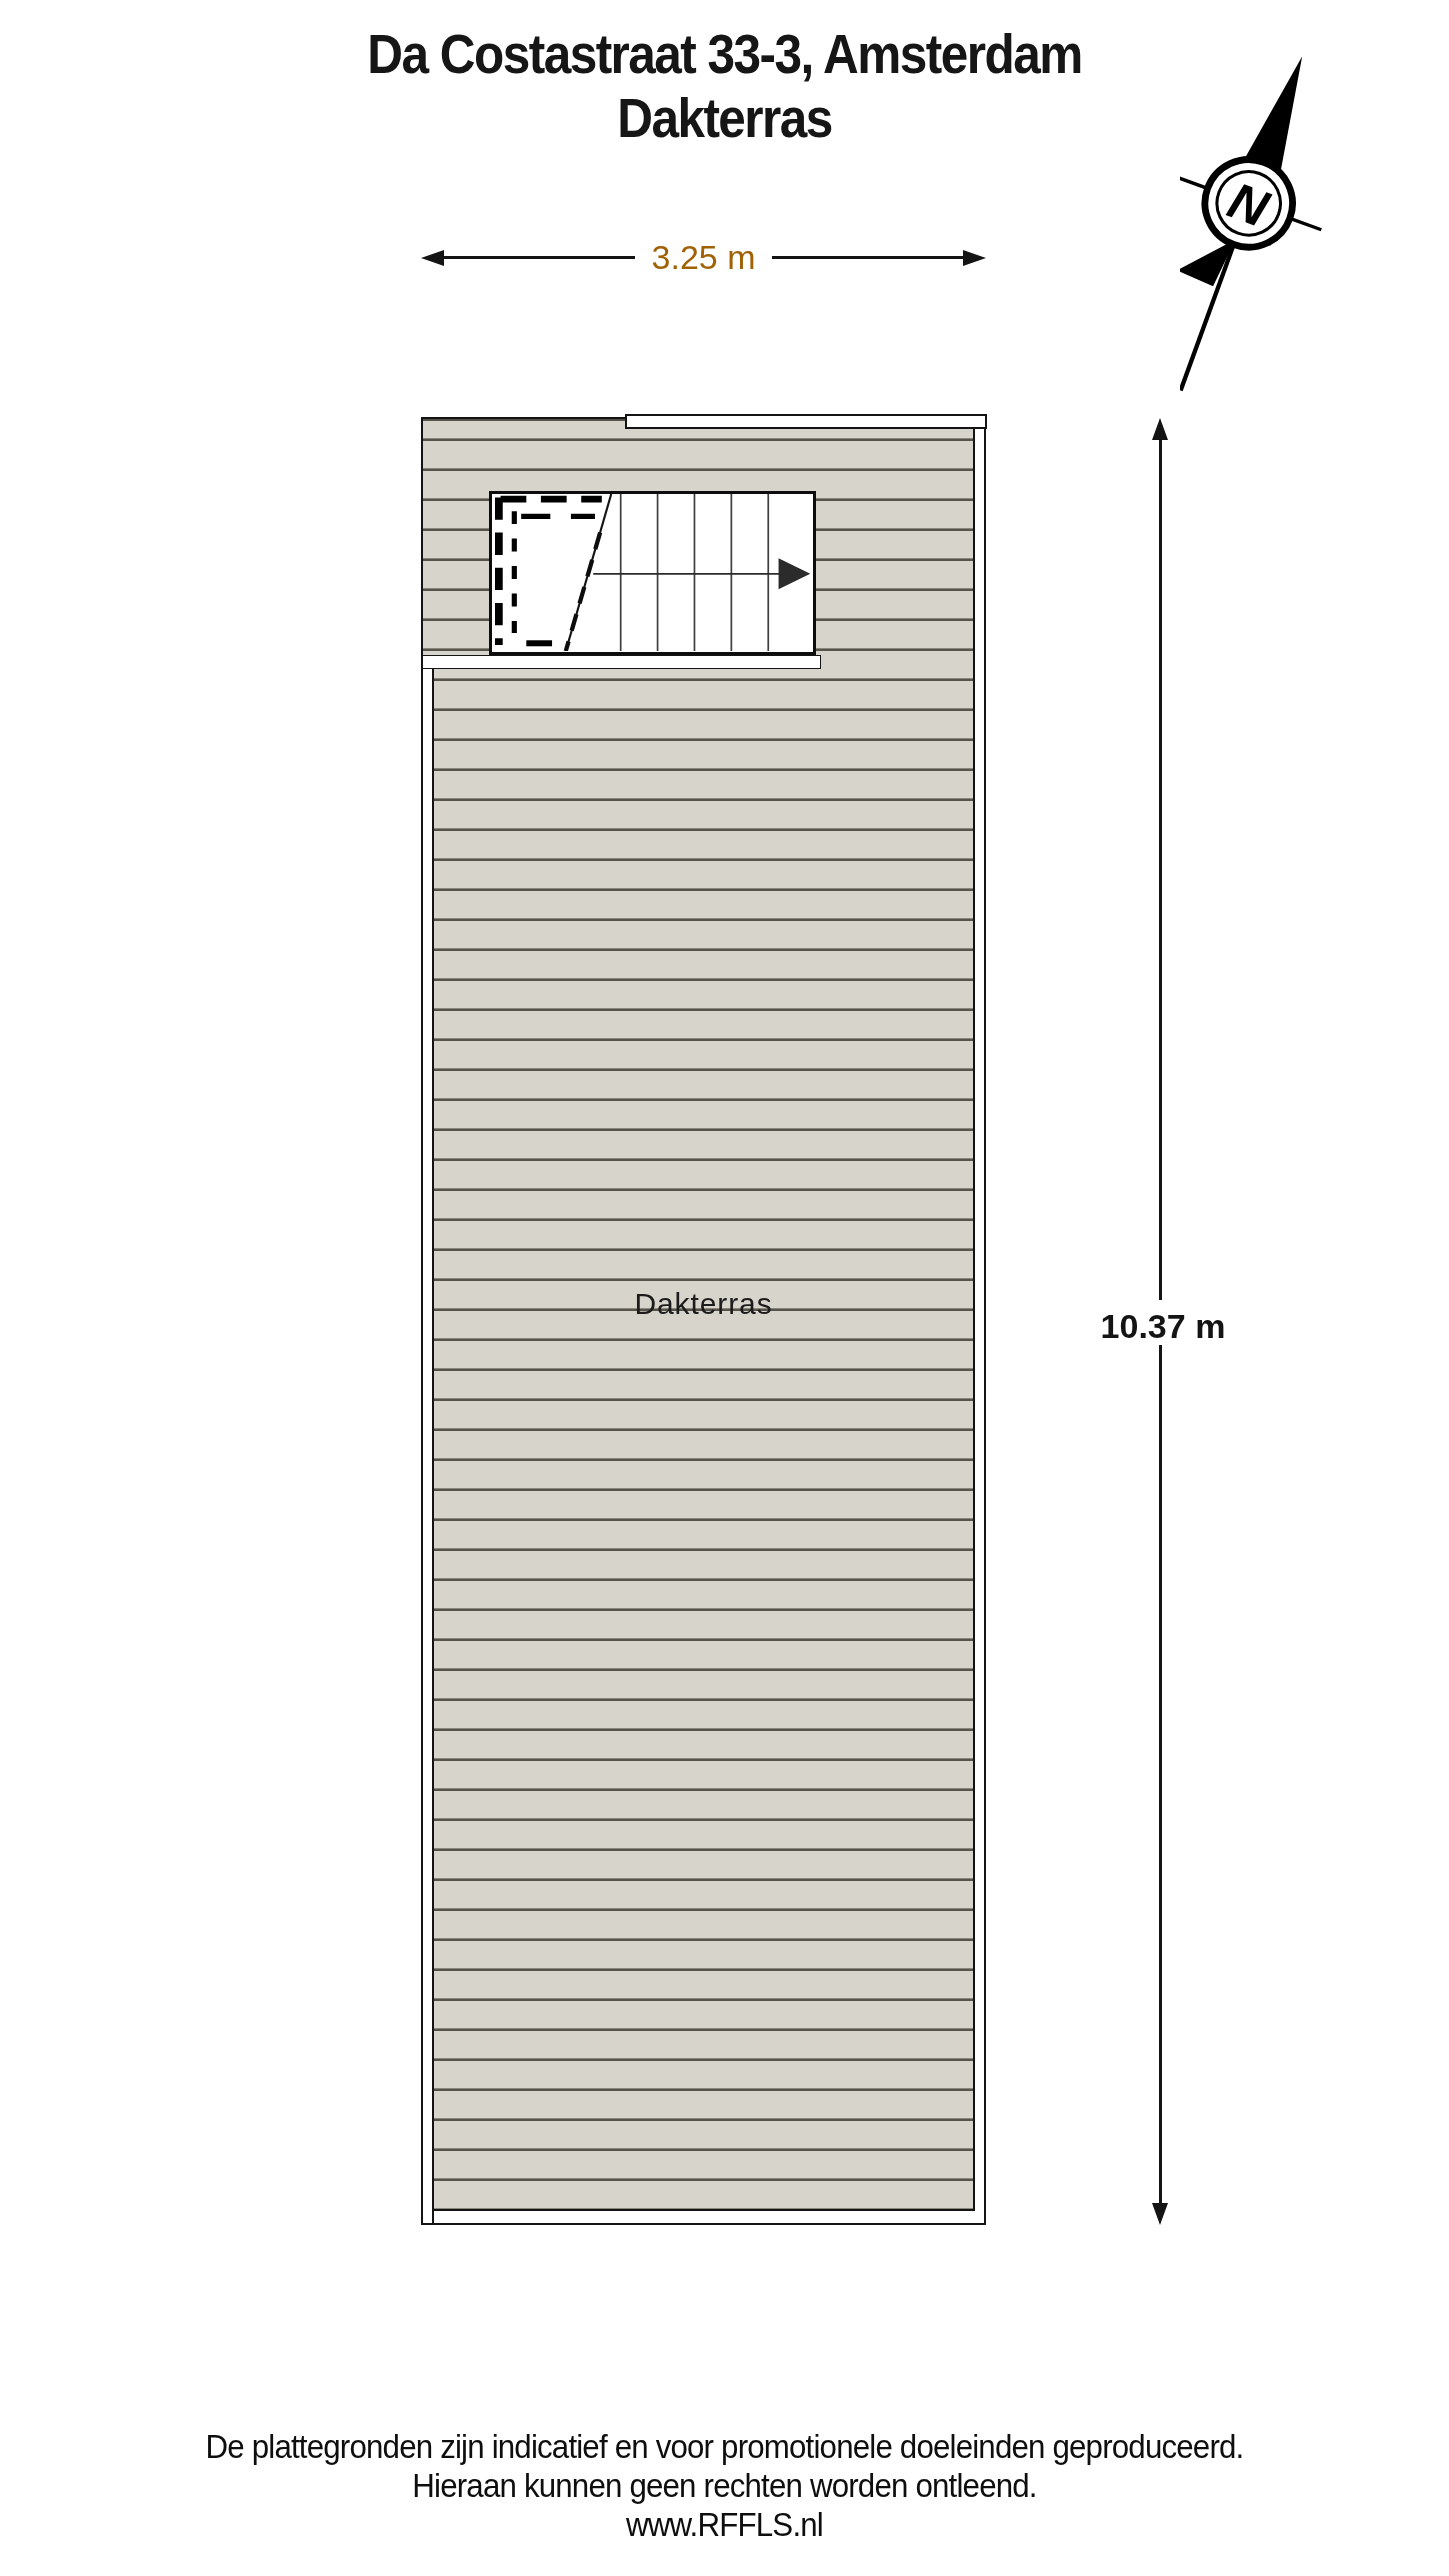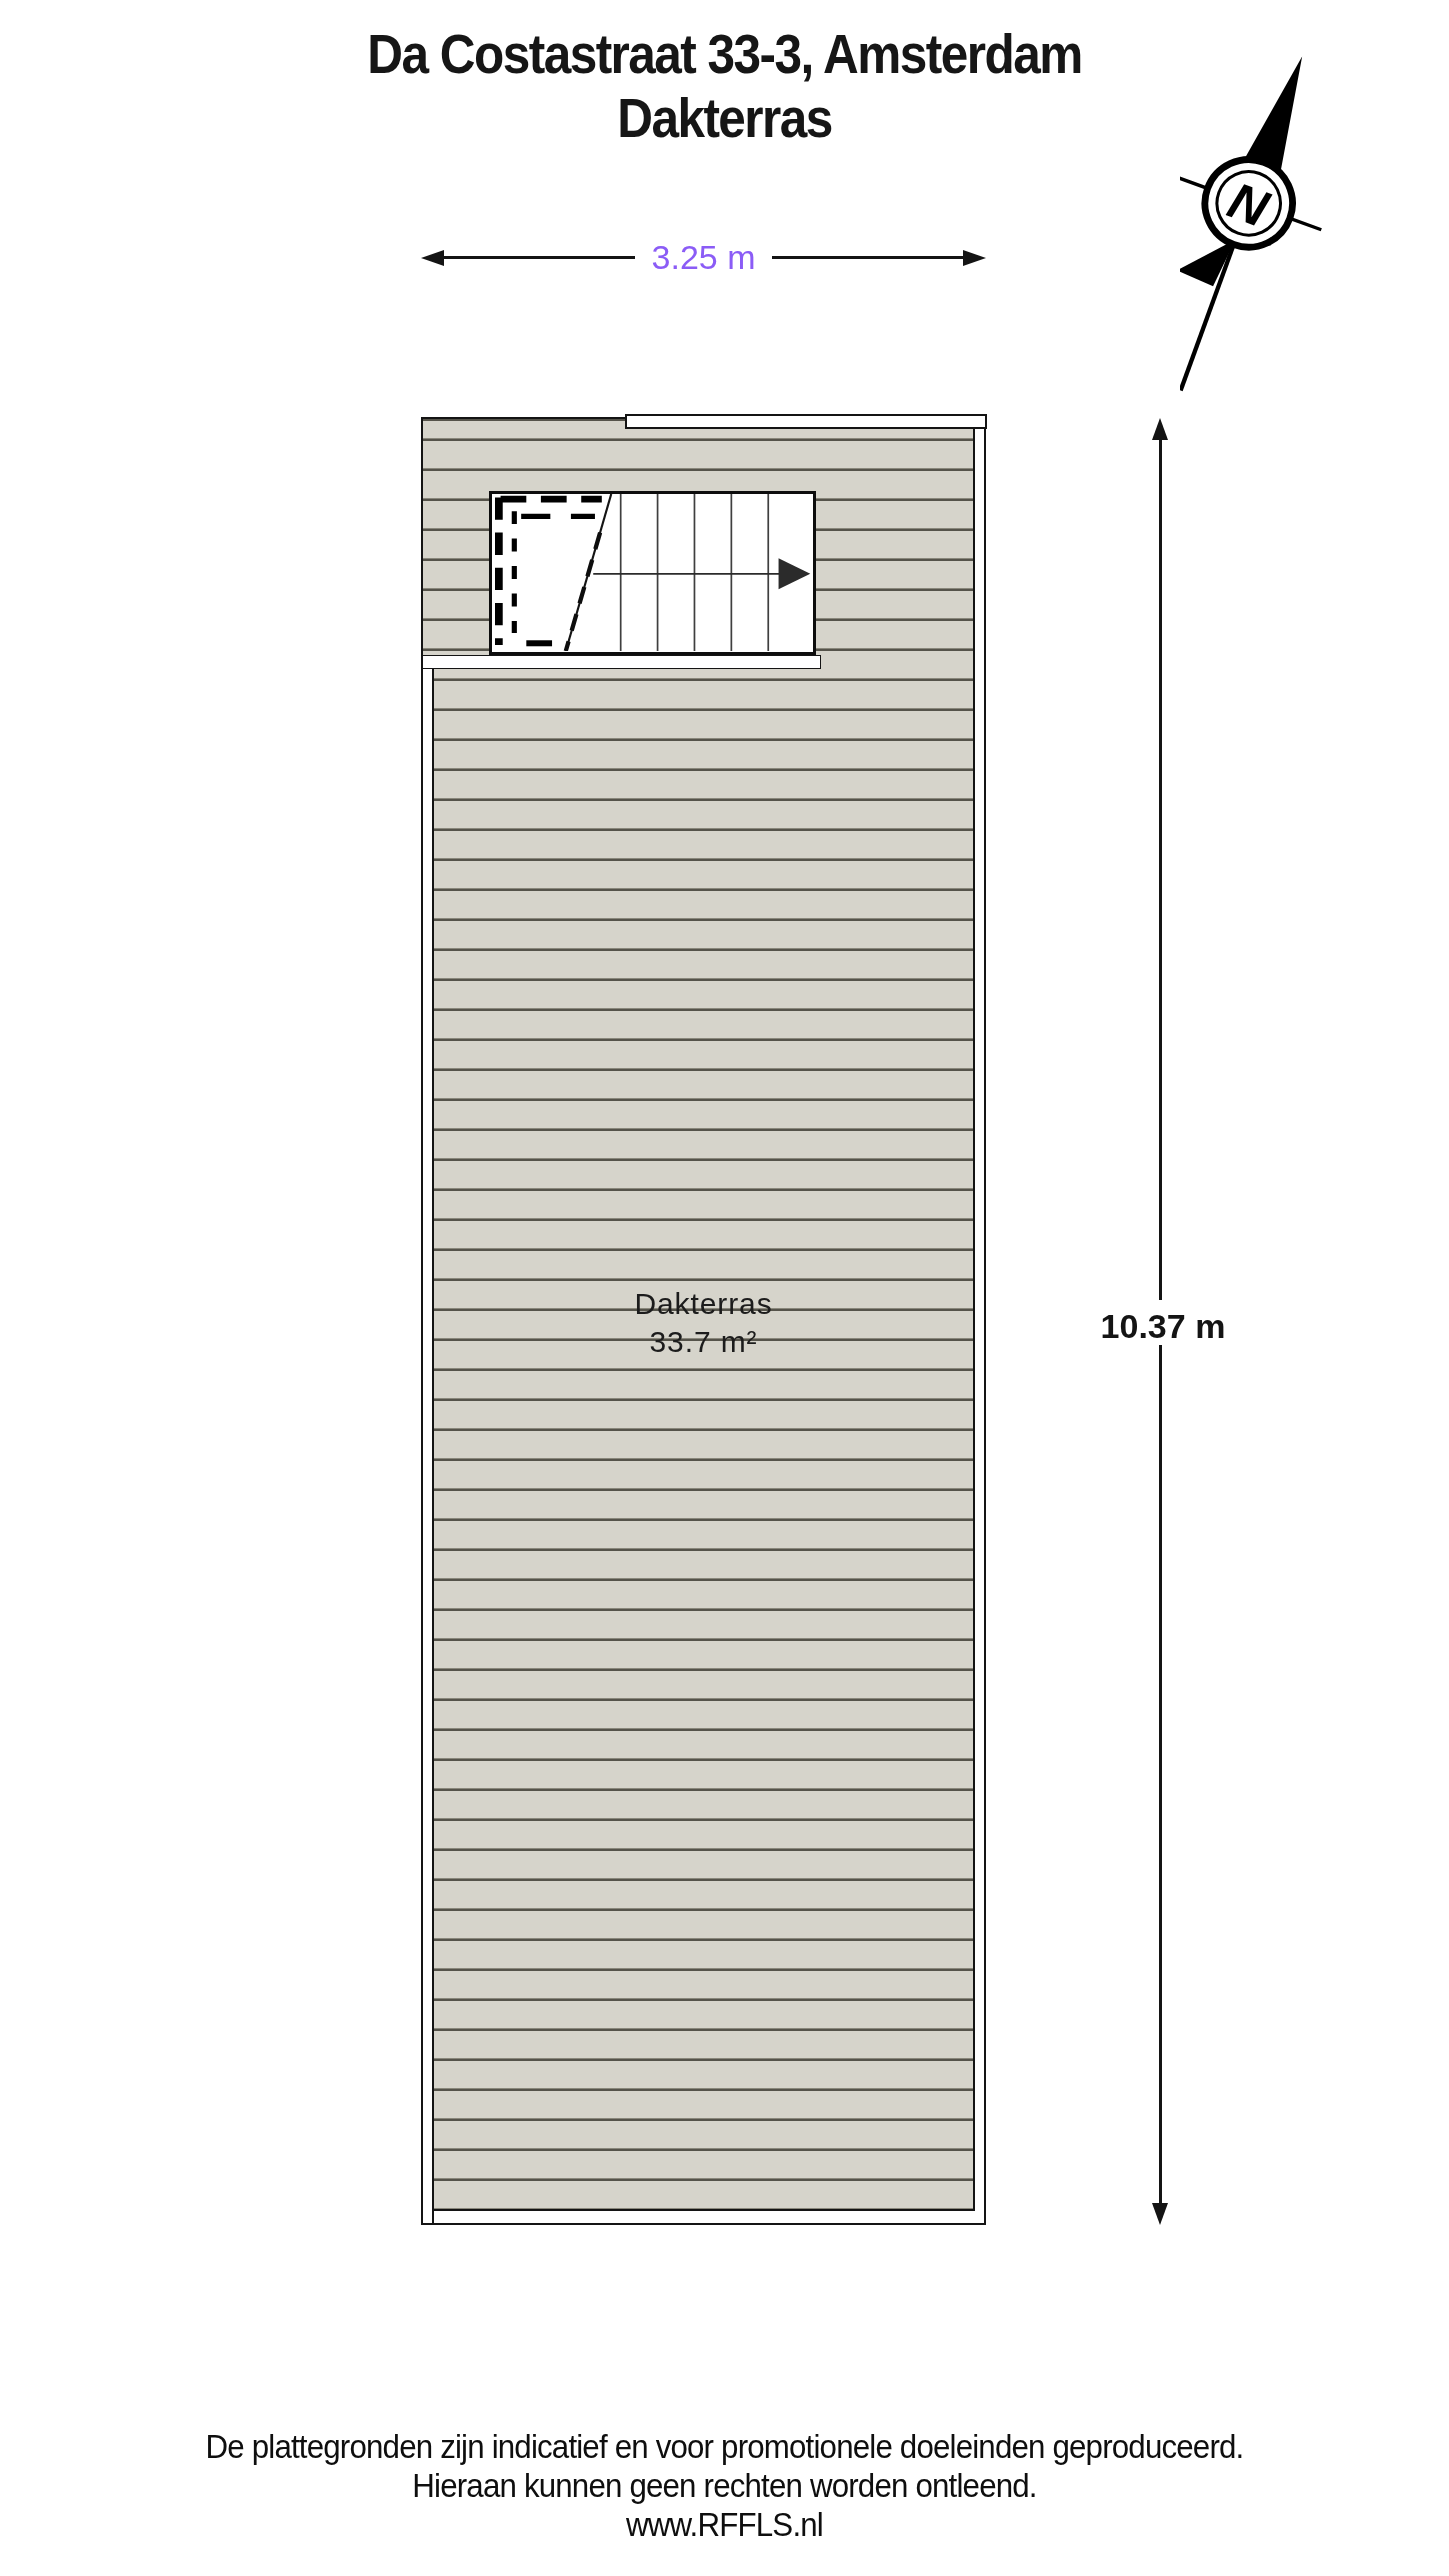--- a/index.html
+++ b/index.html
@@ -30,21 +30,21 @@
     position:absolute;
     left:421px; top:238px;
     width:565px; height:39px;
     display:flex; align-items:center;
   }
   .hdim .line{flex:1 1 auto; height:2.6px; background:#141414;}
   .hdim .label{
     flex:0 0 auto;
     padding:0 17px;
     font-size:34px;
-    color:#8b5cf6;
+    color:#a16207;
     white-space:nowrap;
   }
   .ah-left{width:0;height:0;border-top:8.6px solid transparent;border-bottom:8.6px solid transparent;border-right:23px solid #141414;}
   .ah-right{width:0;height:0;border-top:8.6px solid transparent;border-bottom:8.6px solid transparent;border-left:23px solid #141414;}
   
   .terrace{
     position:absolute;
     left:421px; top:417px;
     width:565px; height:1808px;
     border:2.6px solid #141414;
@@ -205,21 +205,20 @@
         <path d="M40,174 H84" stroke="#000" stroke-width="7" fill="none" stroke-dasharray="30 20"></path>
 
         <line x1="118" y1="93" x2="338" y2="93" stroke="#2b2b2b" stroke-width="2"></line>
         <polygon points="334,75 334,111 371,93" fill="#2b2b2b"></polygon>
       </svg>
     </div>
   </div>
 
   <div class="room-label">
     <div>Dakterras</div>
-    <div>33.7 m²</div>
   </div>
 
   <div class="av-up"></div>
   <div class="vdim-seg s1"></div>
   <div class="vdim-label">10.37 m</div>
   <div class="vdim-seg s2"></div>
   <div class="av-down"></div>
 
   <div class="footer">
     <div>De plattegronden zijn indicatief en voor promotionele doeleinden geproduceerd.</div>

